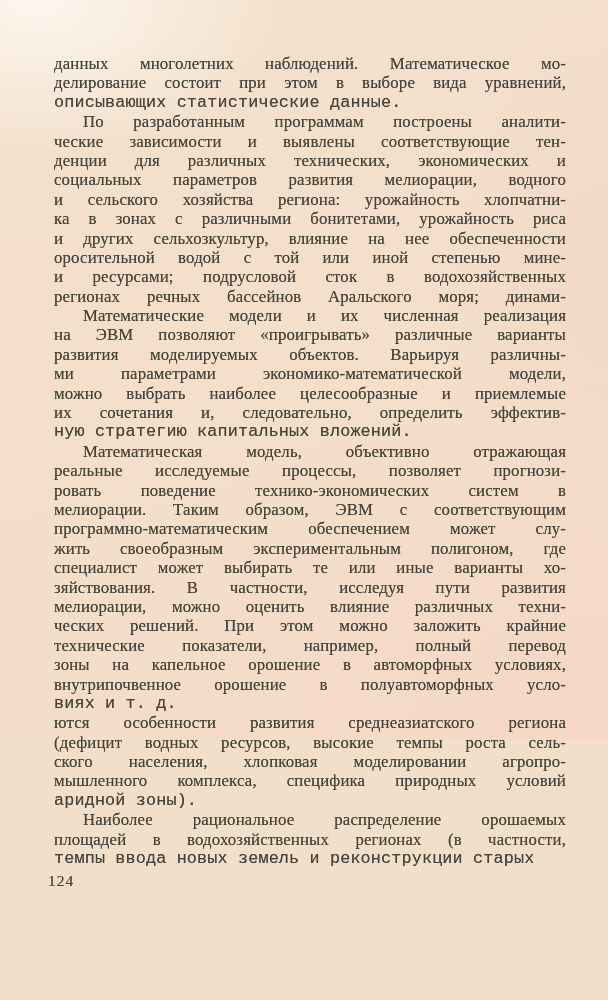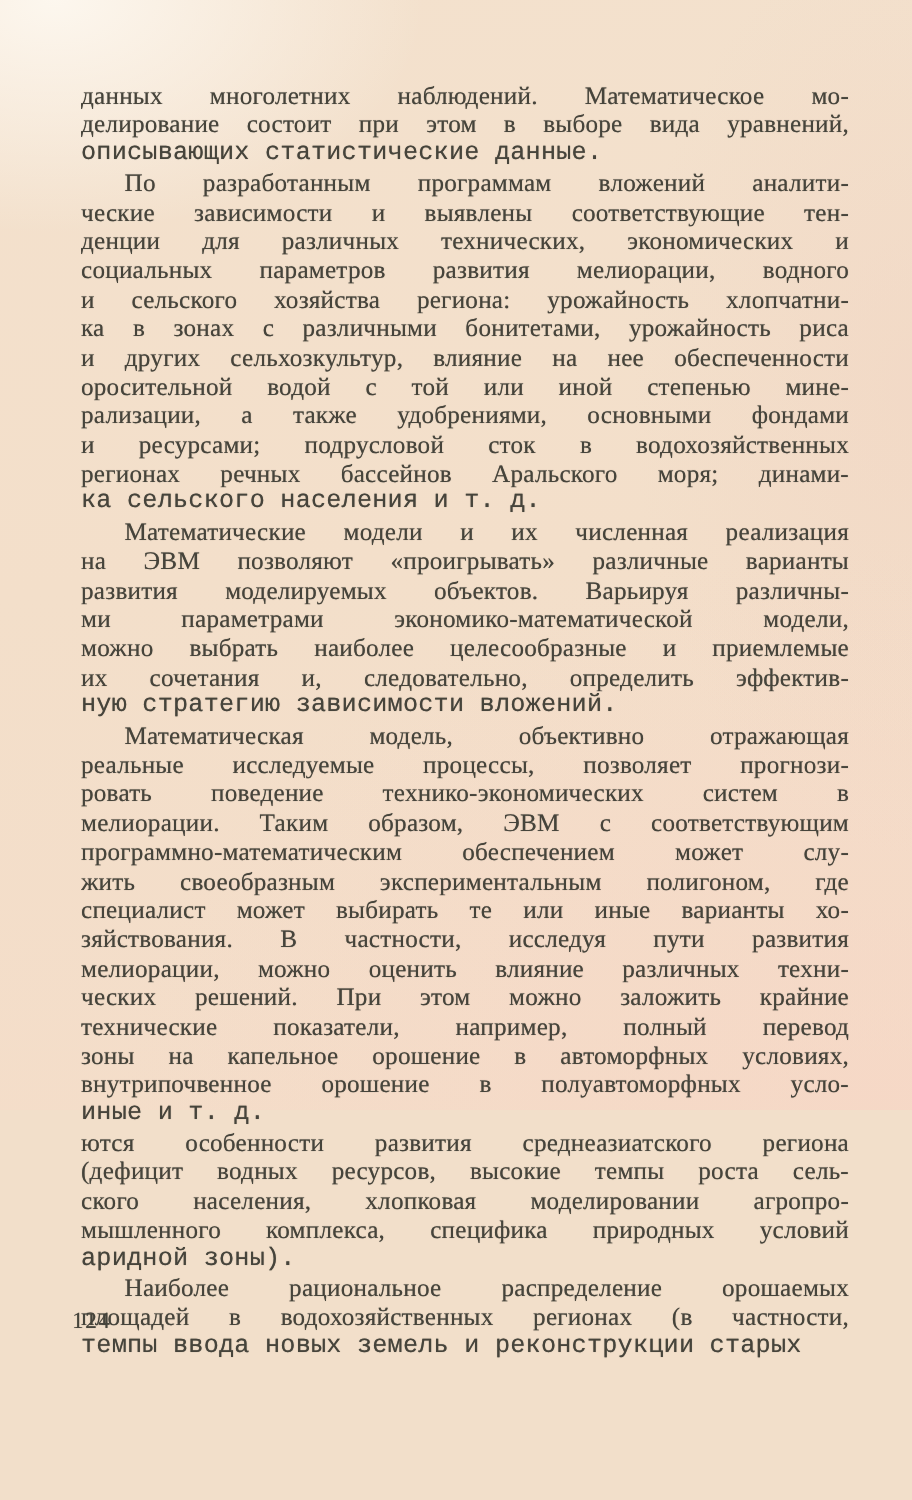--- a/index.html
+++ b/index.html
@@ -48,57 +48,55 @@
 <body style="--ink: #46443b; background: rgb(242, 223, 202);">
 
 <div class="page">
   <div class="text-block">
       <div class="para">
         <div class="line">данных многолетних наблюдений. Математическое мо-</div>
         <div class="line">делирование состоит при этом в выборе вида уравнений,</div>
         <div class="line lastline">описывающих статистические данные.</div>
       </div>
       <div class="para">
-        <div class="line firstline">По разработанным программам вложений аналити-</div>
+        <div class="line firstline">По разработанным программам построены аналити-</div>
         <div class="line">ческие зависимости и выявлены соответствующие тен-</div>
         <div class="line">денции для различных технических, экономических и</div>
         <div class="line">социальных параметров развития мелиорации, водного</div>
         <div class="line">и сельского хозяйства региона: урожайность хлопчатни-</div>
         <div class="line">ка в зонах с различными бонитетами, урожайность риса</div>
         <div class="line">и других сельхозкультур, влияние на нее обеспеченности</div>
         <div class="line">оросительной водой с той или иной степенью мине-</div>
-        <div class="line">рализации, а также удобрениями, основными фондами</div>
         <div class="line">и ресурсами; подрусловой сток в водохозяйственных</div>
         <div class="line">регионах речных бассейнов Аральского моря; динами-</div>
-        <div class="line lastline">ка сельского населения и т. д.</div>
       </div>
       <div class="para">
         <div class="line firstline">Математические модели и их численная реализация</div>
         <div class="line">на ЭВМ позволяют «проигрывать» различные варианты</div>
         <div class="line">развития моделируемых объектов. Варьируя различны-</div>
         <div class="line">ми параметрами экономико-математической модели,</div>
         <div class="line">можно выбрать наиболее целесообразные и приемлемые</div>
         <div class="line">их сочетания и, следовательно, определить эффектив-</div>
-        <div class="line lastline">ную стратегию зависимости вложений.</div>
+        <div class="line lastline">ную стратегию капитальных вложений.</div>
       </div>
       <div class="para">
         <div class="line firstline">Математическая модель, объективно отражающая</div>
         <div class="line">реальные исследуемые процессы, позволяет прогнози-</div>
         <div class="line">ровать поведение технико-экономических систем в</div>
         <div class="line">мелиорации. Таким образом, ЭВМ с соответствующим</div>
         <div class="line">программно-математическим обеспечением может слу-</div>
         <div class="line">жить своеобразным экспериментальным полигоном, где</div>
         <div class="line">специалист может выбирать те или иные варианты хо-</div>
         <div class="line">зяйствования. В частности, исследуя пути развития</div>
         <div class="line">мелиорации, можно оценить влияние различных техни-</div>
         <div class="line">ческих решений. При этом можно заложить крайние</div>
         <div class="line">технические показатели, например, полный перевод</div>
         <div class="line">зоны на капельное орошение в автоморфных условиях,</div>
         <div class="line">внутрипочвенное орошение в полуавтоморфных усло-</div>
-        <div class="line lastline">иные и т. д.</div>
+        <div class="line lastline">виях и т. д.</div>
       </div>
       <div class="para">
         <div class="line">ются особенности развития среднеазиатского региона</div>
         <div class="line">(дефицит водных ресурсов, высокие темпы роста сель-</div>
         <div class="line">ского населения, хлопковая моделировании агропро-</div>
         <div class="line">мышленного комплекса, специфика природных условий</div>
         <div class="line lastline">аридной зоны).</div>
       </div>
       <div class="para">
         <div class="line firstline">Наиболее рациональное распределение орошаемых</div>

